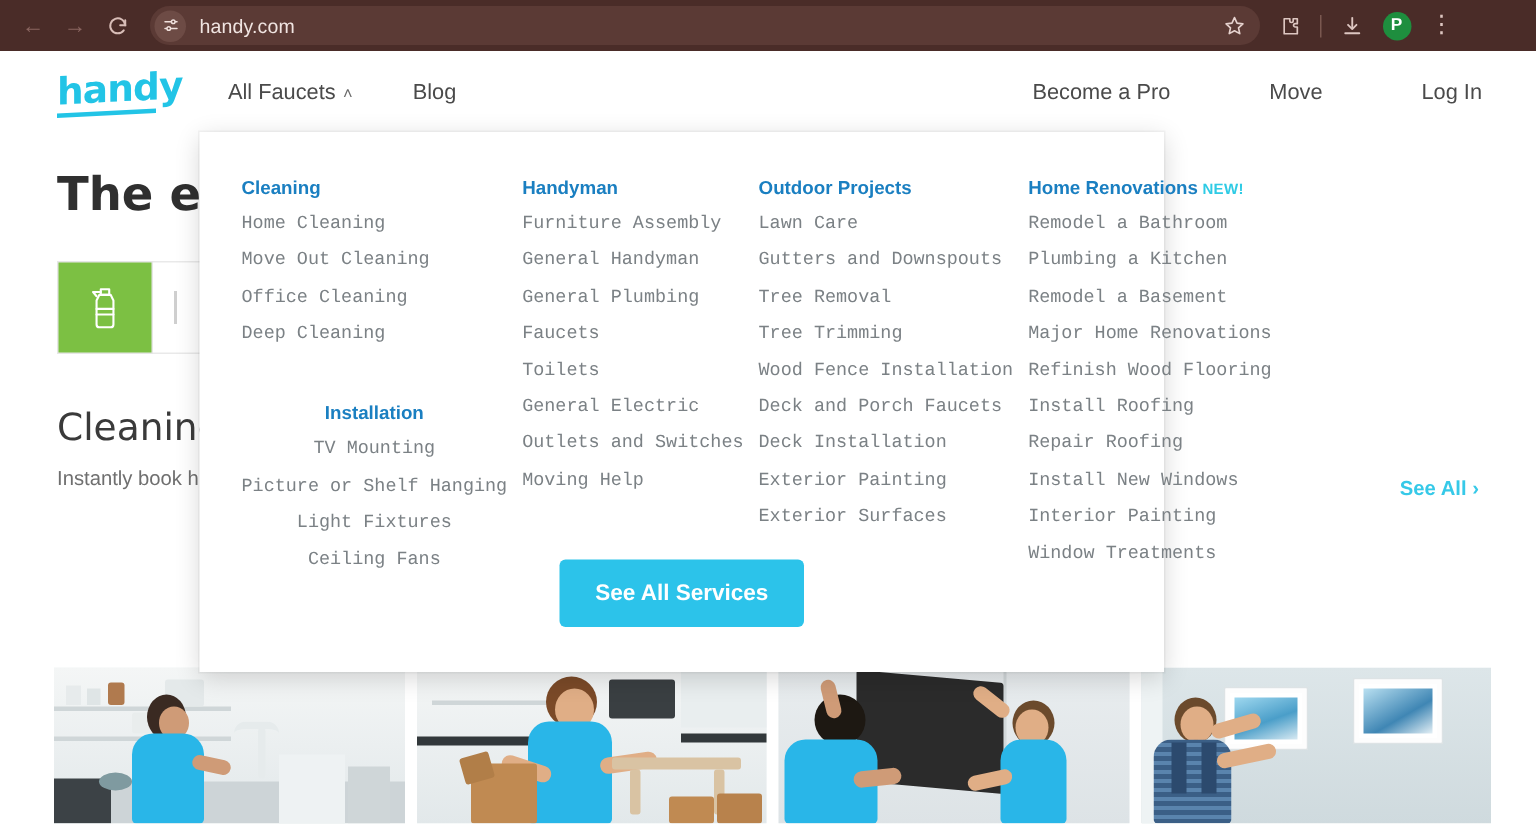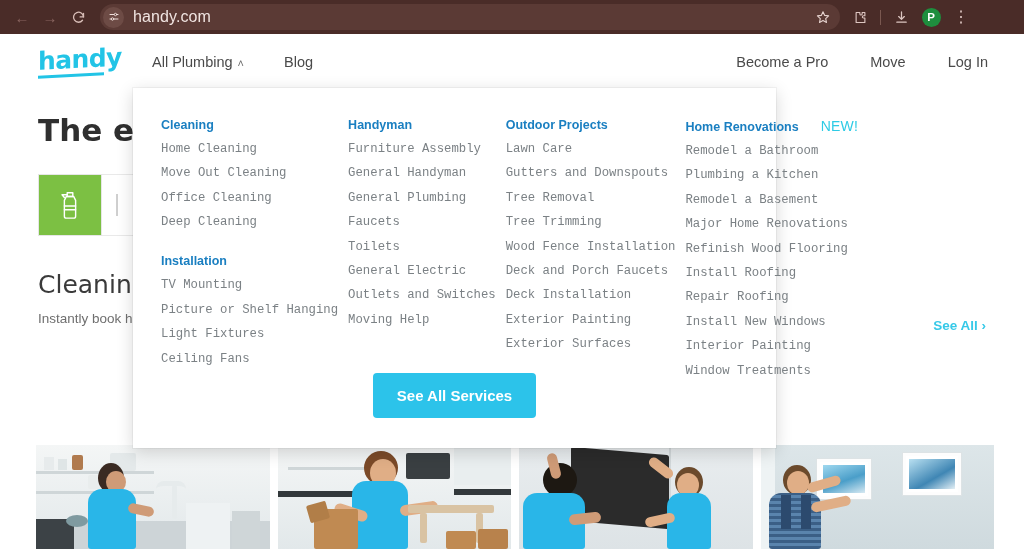--- a/index.html
+++ b/index.html
@@ -38,21 +38,21 @@
   }
   .site-icon {
     width: 21px; height: 21px; flex: none;
     border-radius: 50%;
     background: #6d4b45;
     display: flex; align-items: center; justify-content: center;
   }
   .omnibox-url {
     margin-left: 9px;
     color: #f0e4e1;
-    font-size: 16px;
+    font-size: 13px;
     letter-spacing: .1px;
     white-space: nowrap;
   }
   .star-btn {
     width: 26px; height: 26px; flex: none;
     margin-left: auto; margin-right: 4px;
     display: flex; align-items: center; justify-content: center;
     color: #e6d2ce; font-size: 14px;
   }
   .chrome-right { display: flex; align-items: center; gap: 2px; flex: none; }
@@ -90,21 +90,21 @@
     line-height: 1;
   }
   .logo-underline {
     width: 66px; height: 3px; background: #22c4e6;
     transform: skewY(-3deg);
     margin-top: 2px;
   }
   .hdr-nav { display: flex; align-items: center; margin-left: 46px; gap: 40px; }
   .hdr-link { font-size: 14.5px; color: #4a4a4a; white-space: nowrap; }
   .caret-up { font-size: 11px; color: #6b6b6b; margin-left: 5px; }
-  .hdr-right { margin-left: auto; display: flex; align-items: center; gap: 42px; }
+  .hdr-right { margin-left: auto; display: flex; align-items: center; gap: 66px; }
 
   
   .hero { position: relative; padding: 0 38px; }
   .hero-title {
     font-family: "DejaVu Sans", sans-serif;
     font-size: 31px; font-weight: bold; color: #2f2f2f;
     margin-top: 22px; white-space: nowrap;
   }
   .hero-chips { display: flex; margin-top: 26px; }
   .chip-green {
@@ -166,28 +166,28 @@
     box-shadow: 0 4px 16px rgba(0,0,0,.16), 0 0 0 1px rgba(0,0,0,.04);
     z-index: 20;
     padding: 30px 0 0 0;
   }
   .mega-cols { display: flex; padding: 0 28px; }
   .mega-col { flex: 1 1 0; padding-right: 10px; }
   .mega-col:nth-child(1) { flex: 0 0 152px; }
   .mega-col:nth-child(2) { flex: 0 0 155px; }
   .mega-col:nth-child(3) { flex: 0 0 150px; }
   .mega-col:nth-child(4) { flex: 1 1 auto; }
-  .mega-group + .mega-group { margin-top: 26px; }
+  .mega-group + .mega-group { margin-top: 40px; text-align: center; }
   .mega-head {
     font-size: 12.5px; font-weight: bold; color: #1a7fc1;
     margin-bottom: 11px; white-space: nowrap;
   }
   .badge-new {
-    font-size: 14px; font-weight: normal; color: #2ecbe5;
-    margin-left: 22px; letter-spacing: .2px;
+    font-size: 10px; font-weight: bold; color: #2ecbe5;
+    margin-left: 3px; letter-spacing: .2px;
   }
   .mega-item {
     font-size: 12.3px; color: #7b8185;
     line-height: 1; margin-bottom: 12.1px;
     white-space: nowrap;
     font-family: Liberation Mono, monospace;
   }
   .mega-cta-wrap {
     position: absolute; left: 0; right: 0; bottom: 30px;
     display: flex; justify-content: center;
@@ -253,21 +253,21 @@
 
 <div class="page">
 
   <div class="site-header">
     <div class="logo-wrap">
       <div class="logo-text">handy</div>
       <div class="logo-underline"></div>
     </div>
     <div class="hdr-nav">
       <div class="hdr-link">
-        <span>All Plumbing</span><span class="caret-up">˄</span>
+        <span>All Faucets</span><span class="caret-up">˄</span>
       </div>
       <div class="hdr-link">Blog</div>
     </div>
     <div class="hdr-right">
       <div class="hdr-link">Become a Pro</div>
       <div class="hdr-link">Move</div>
       <div class="hdr-link">Log In</div>
     </div>
   </div>
 

